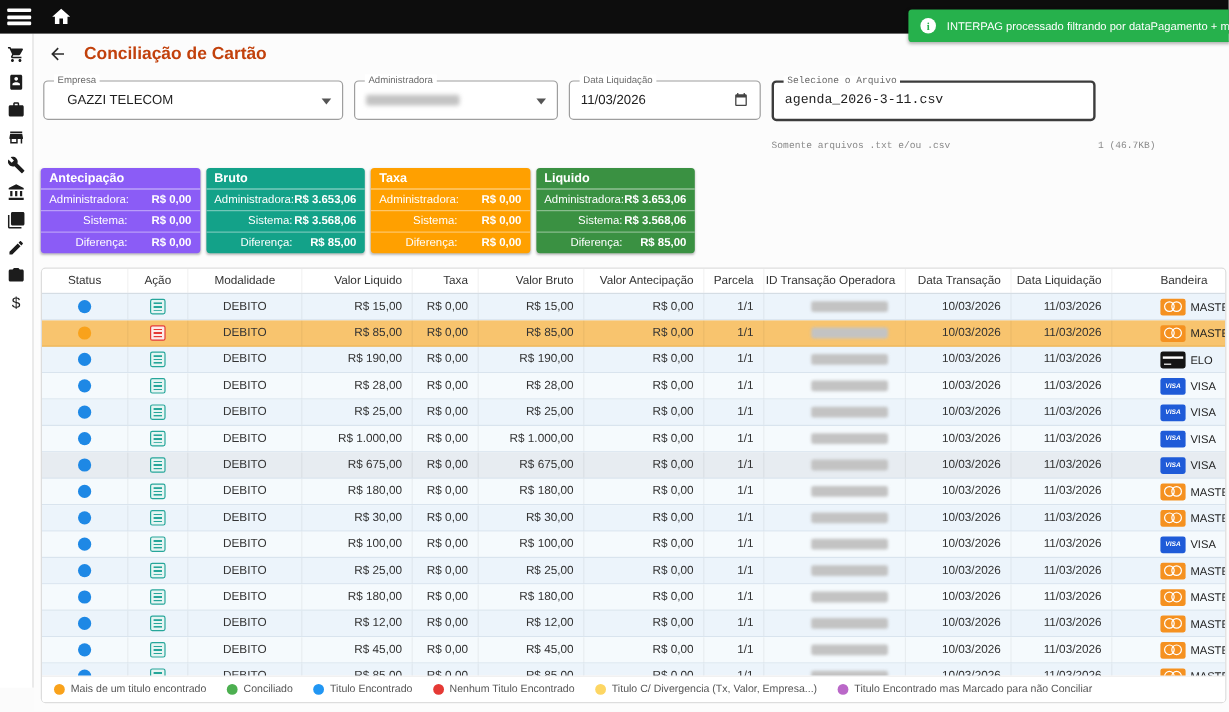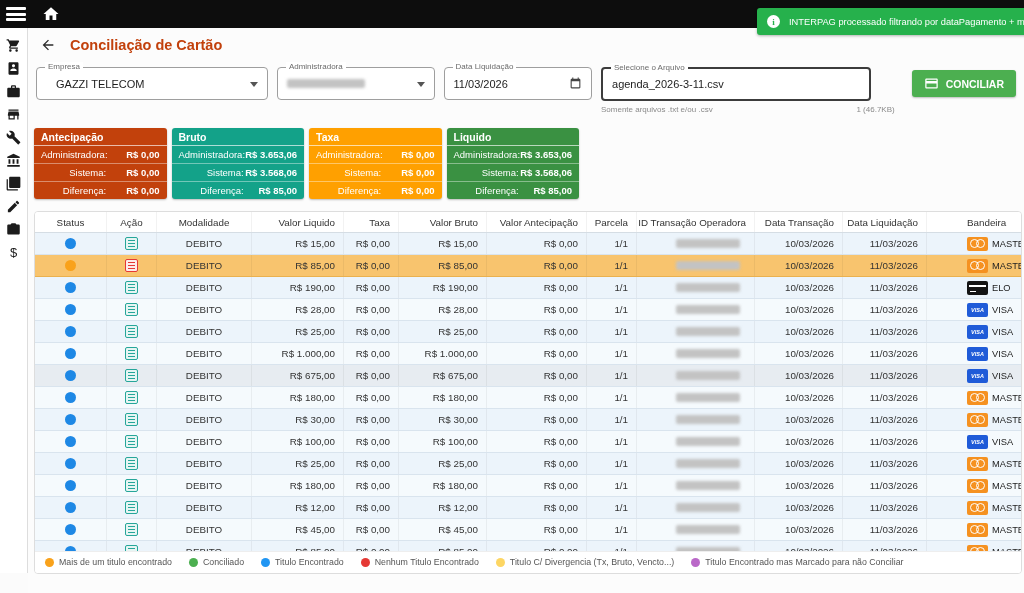--- a/index.html
+++ b/index.html
@@ -47,23 +47,23 @@
     background:#fff; display:flex; align-items:center; padding:0 9px; cursor:pointer; }
   .field .flabel { position:absolute; top:-6px; left:8px; background:#fff; padding:0 3px;
     font-size:8px; color:#6b6b6b; white-space:nowrap; }
   .field .fvalue { font-size:11px; color:#1d1d1d; white-space:nowrap; overflow:hidden; }
   .caret { margin-left:auto; width:0; height:0; border:4px solid transparent;
     border-top:5px solid #555; margin-top:5px; }
   .cal-ic { margin-left:auto; width:13px; height:13px; }
   .f-empresa { width:250px;padding-left:19px; }
   .f-admin { width:170px; }
   .f-data { width:160px; }
-  .file-wrap { width:320px; }
+  .file-wrap { width:320px;font-family:Liberation Mono, monospace; }
   .f-file { width:270px; border:2px solid #3c3c3c; height:34px; }
-  .file-helpers { display:flex; justify-content:space-between; margin-top:4px; }
+  .file-helpers { display:flex; justify-content:space-between; margin-top:16px; }
   .helper { font-size:8px; color:#8a8a8a; }
   .blur-pill { display:inline-block; width:78px; height:9px; background:#c3c3c3;
     border-radius:2px; filter:blur(1.6px); }
   .btn-conciliar { margin-left:8px; height:27px; margin-top:3px; background:#4caf50; border:none;
     border-radius:3px; color:#fff; font-weight:bold; font-size:10.5px; display:flex;
     align-items:center; gap:7px; padding:0 12px; cursor:pointer;
     font-family:"Liberation Sans", sans-serif; box-shadow:0 1px 2px rgba(0,0,0,.25); }
   .btn-conciliar svg { width:15px; height:15px; fill:#fff; }
 
   
@@ -225,30 +225,24 @@
     <div class="file-wrap">
       <div class="field f-file">
         <span class="flabel">Selecione o Arquivo</span>
         <span class="fvalue">agenda_2026-3-11.csv</span>
       </div>
       <div class="file-helpers">
         <span class="helper">Somente arquivos .txt e/ou .csv</span>
         <span class="helper">1 (46.7KB)</span>
       </div>
     </div>
-    <button class="btn-conciliar">
-      <svg viewBox="0 0 24 24">
-          <path d="M20 4H4c-1.11 0-1.99.89-1.99 2L2 18c0 1.11.89 2 2 2h16c1.11 0 2-.89 2-2V6c0-1.11-.89-2-2-2zm0 14H4v-6h16v6zm0-10H4V6h16v2z"></path>
-        </svg>
-      <span>CONCILIAR</span>
-    </button>
   </div>
 
   <div class="cards-row">
-      <div class="scard" style="background: #c2410c;">
+      <div class="scard" style="background: #8b5cf6;">
         <div class="ctitle">Antecipação</div>
         <div class="crow">
           <span class="clabel">Administradora:</span>
           <span class="cval">R$ 0,00</span>
         </div>
         <div class="crow">
           <span class="clabel">Sistema:</span>
           <span class="cval">R$ 0,00</span>
         </div>
         <div class="crow">
@@ -677,21 +671,21 @@
         <span class="litem">
           <span class="ldot" style="background: rgb(33, 150, 243);"></span>
           <span class="ltext">Titulo Encontrado</span>
         </span>
         <span class="litem">
           <span class="ldot" style="background: rgb(229, 57, 53);"></span>
           <span class="ltext">Nenhum Titulo Encontrado</span>
         </span>
         <span class="litem">
           <span class="ldot" style="background: rgb(253, 214, 99);"></span>
-          <span class="ltext">Titulo C/ Divergencia (Tx, Bruto, Vencto...)</span>
+          <span class="ltext">Titulo C/ Divergencia (Tx, Valor, Empresa...)</span>
         </span>
         <span class="litem">
           <span class="ldot" style="background: rgb(186, 104, 200);"></span>
           <span class="ltext">Titulo Encontrado mas Marcado para não Conciliar</span>
         </span>
       </div>
   </div>
 </div>
 
 </body></html>

